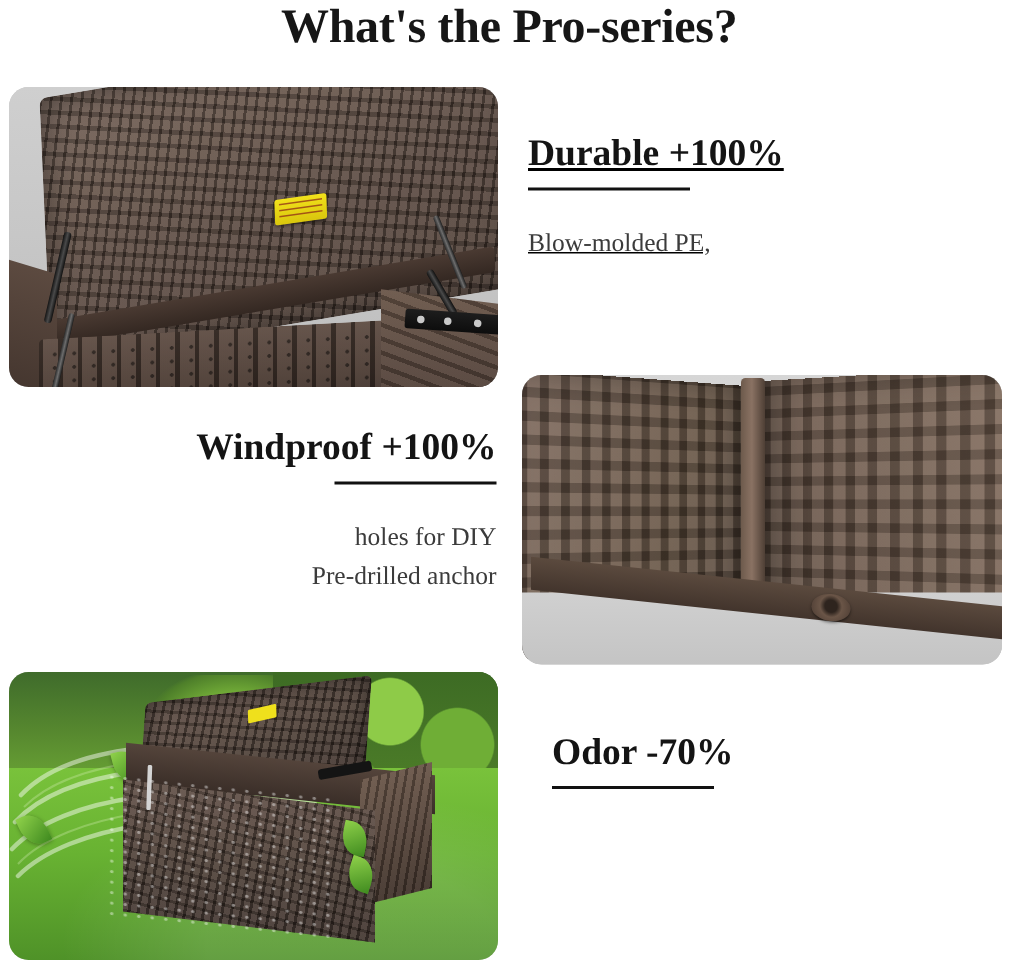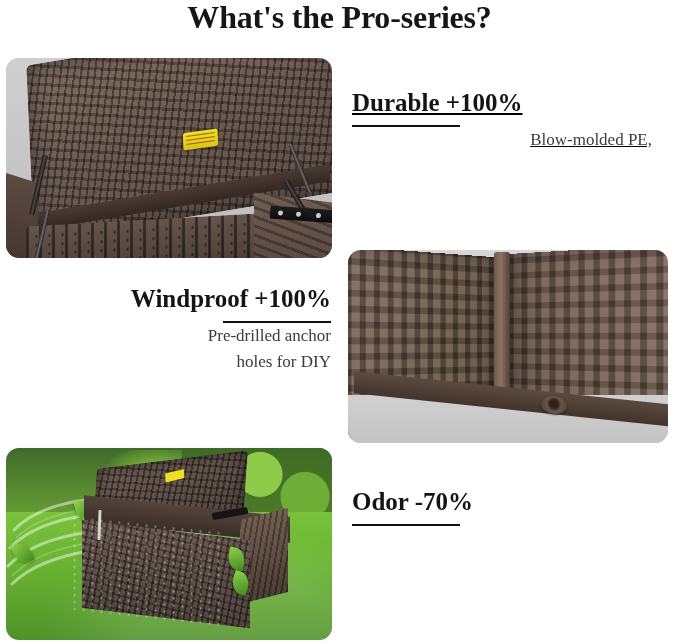--- a/index.html
+++ b/index.html
@@ -48,21 +48,21 @@
     margin-top:7px;
     width:108px;
   }
   .block p{
     margin:0;
     font-family:"Liberation Serif", serif;
     font-size:17px;
     color:#3b3b3b;
     line-height:26px;
   }
-  .block .body{text-align:right;}
+  .block .body{margin-top:22px;}
   .block.right{text-align:right;}
   .block.right .rule{margin-left:auto;}
 
   
   #panel-open-box{left:6px;top:58px;width:326px;height:200px;}
   .p1-bg{position:absolute;inset:0;background:
       linear-gradient(180deg,#cfcfcf 0%,#c6c6c6 55%,#bdbdbd 100%);}
   
   .p1-lid{
     position:absolute;left:22px;top:-18px;width:318px;height:176px;
@@ -298,22 +298,22 @@
     <div class="p2-corner"></div>
     <div class="p2-floor"></div>
     <div class="p2-skirt"></div>
     <div class="p2-anchor"></div>
   </div>
 
   <div class="block right" style="left:31px;top:284px;width:300px;">
     <h3>Windproof +100%</h3>
     <div class="rule"></div>
     <div class="body">
+      <p>holes for DIY</p>
       <p>Pre-drilled anchor</p>
-      <p>holes for DIY</p>
     </div>
   </div>
 
   <div class="panel" id="panel-lawn-box">
     <div class="p3-sky"></div>
     <div class="p3-bush2"></div>
     <div class="p3-rock"></div>
     <div class="p3-bush"></div>
     <div class="p3-grass"></div>
 
@@ -340,20 +340,20 @@
     <div class="p3-box-side"></div>
     <div class="p3-box-front"></div>
     <div class="p3-strut"></div>
     <div class="p3-hinge"></div>
     <div class="p3-mist"></div>
 
     <div class="p3-leaf" style="left:222px;top:100px;transform:rotate(12deg);"></div>
     <div class="p3-leaf" style="left:226px;top:124px;transform:rotate(18deg);"></div>
   </div>
 
-  <div class="block" style="left:352px;top:487px;width:300px;">
+  <div class="block" style="left:368px;top:487px;width:300px;">
     <h3>Odor -70%</h3>
     <div class="rule"></div>
     <div class="body">
     </div>
   </div>
 
 </div>
 
 </body></html>

